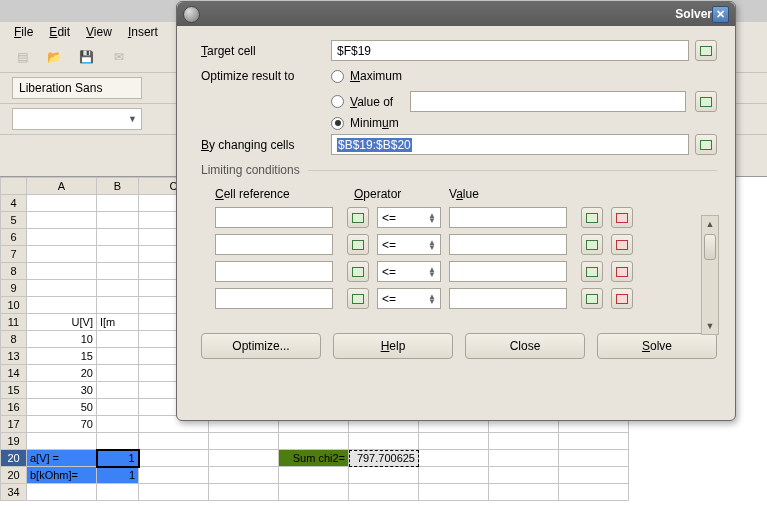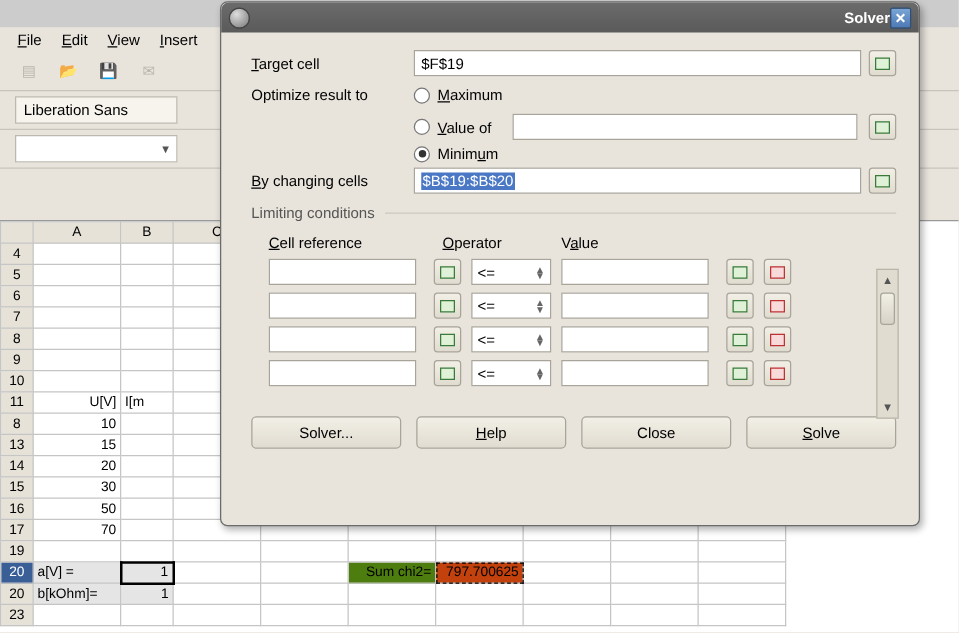--- a/index.html
+++ b/index.html
@@ -74,21 +74,21 @@
   .grid th {
     background: #e6e2d8;
     text-align:center;
   }
   .grid th.rowh { width:26px; }
   .grid th.colh { width:70px; }
   .grid th.rowh.sel { background:#3a5f97; color:#fff; }
   .grid td { text-align:right; }
   .cell-left { text-align:left !important; }
   .cell-center { text-align:center; }
-  .row-orange td { background:#e5e5e5; }
+  .row-orange td { background:#3b82f6; }
   .cell-selected { border:2px solid #000 !important; }
   .cell-dashed { outline:1px dashed #000; outline-offset:-1px; }
   
   .dialog {
     position:absolute;
     top:1px; left:176px;
     width:560px; height:420px;
     background:#e8e4dc;
     border:1px solid #6b6b6b;
     border-radius:6px;
@@ -424,39 +424,39 @@
           <td></td>
           <td></td>
         </tr>
   <tr class="row-orange">
     <th class="rowh sel">20</th>
     <td class="cell-left">a[V]    =</td>
     <td class="cell-selected">1</td>
     <td style="background:#fff"></td>
           <td style="background:#fff"></td>
     <td style="background:#4d7c0f">Sum chi2=</td>
-    <td class="cell-dashed" style="background:#c2410c">797.700625</td>
+    <td class="cell-dashed" style="background:#e5e5e5">797.700625</td>
     <td style="background:#fff"></td>
           <td style="background:#fff"></td>
           <td style="background:#fff"></td>
   </tr>
   <tr class="row-orange">
     <th class="rowh">20</th>
     <td class="cell-left">b[kOhm]=</td>
     <td>1</td>
     <td style="background:#fff"></td>
           <td style="background:#fff"></td>
           <td style="background:#fff"></td>
           <td style="background:#fff"></td>
           <td style="background:#fff"></td>
           <td style="background:#fff"></td>
           <td style="background:#fff"></td>
   </tr>
   <tr>
-          <th class="rowh">23</th>
+          <th class="rowh">34</th>
           <td></td>
           <td></td>
           <td></td>
           <td></td>
           <td></td>
           <td></td>
           <td></td>
           <td></td>
           <td></td>
         </tr>
@@ -600,21 +600,21 @@
 
       <div class="vscroll">
         <div class="arr">▲</div>
         <div class="thumb"></div>
         <div class="arr">▼</div>
       </div>
     </fieldset>
 
     <div class="dlg-buttons">
       <div class="btn">
-          <span>Solver...</span>
+          <span>Optimize...</span>
         </div>
       <div class="btn"><span class="ul">H</span>elp</div>
       <div class="btn">
           <span>Close</span>
         </div>
       <div class="btn"><span class="ul">S</span>olve</div>
     </div>
   </div>
 </div>
 

